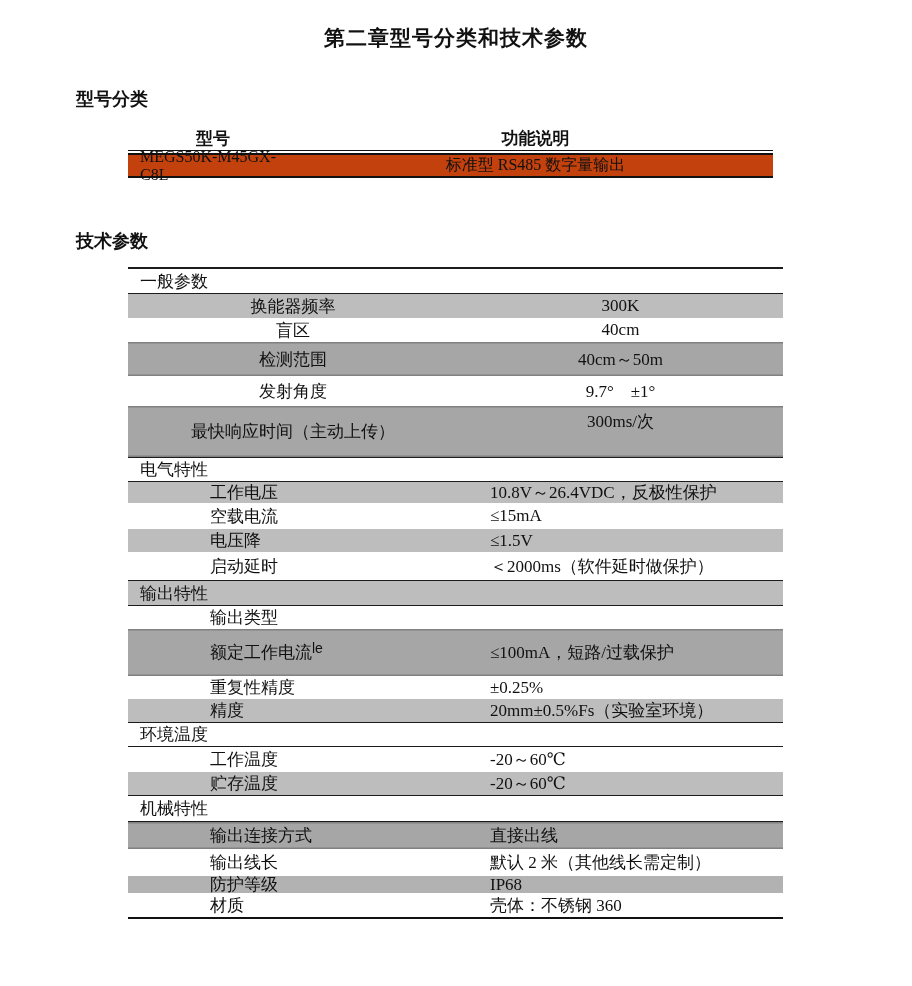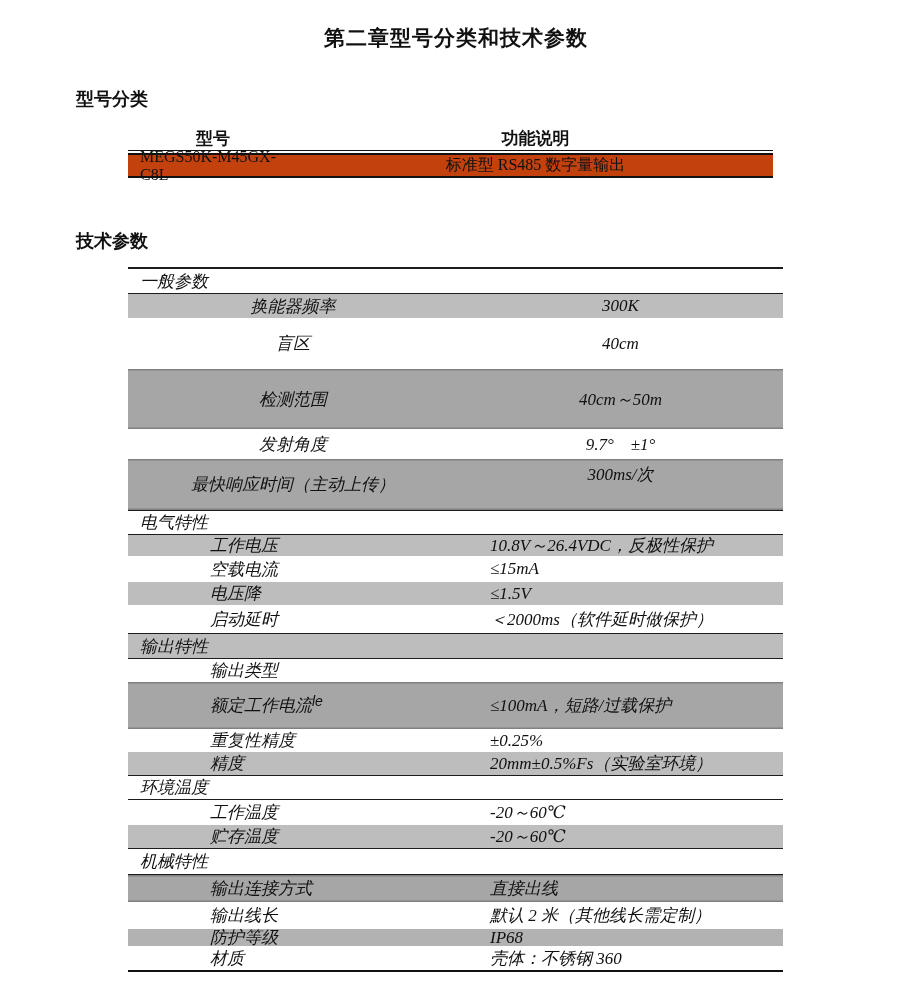--- a/index.html
+++ b/index.html
@@ -34,21 +34,21 @@
   .t1 .c1 { width: 170px; }
   .t1 .c2 { flex: 1; text-align: center; }
   .t1head { height: 23px; font-weight: bold; font-size: 17px; }
   .t1head .c1 { text-align: center; }
   .t1-divider { height: 5px; border-top: 1.5px solid #111; border-bottom: 2px solid #111; }
   .t1data { height: 21px; background: #c2410c; font-size: 16px; }
   .t1data .c1 { padding-left: 12px; text-align: left; }
 
   
   .t2 { width: 655px; margin: 15px 0 0 128px; font-size: 17px; }
-  .row { display: flex; align-items: center; font-style: italic; }
+  .row { display: flex; align-items: center; }
   .row .c1 { width: 330px; }
   .row .c2 { flex: 1; }
   
   .sec-row { border-top: 1.5px solid #1c1c1c; border-bottom: 1.5px solid #1c1c1c; }
   .sec-row.first { border-top: 2px solid #1c1c1c; }
   .sec-row .c1 { width: 100%; padding-left: 12px; }
   
   .w  { background: #ffffff; }
   .lg { background: #bdbdbd; }
   .md { background: #b2b2b2; }
@@ -99,26 +99,26 @@
 
     <div class="row sec-row first w" style="height:27px">
       <div class="c1">一般参数</div>
     </div>
 
     <div class="row lg center" style="height:24px">
       <div class="c1">换能器频率</div>
       <div class="c2">300K</div>
     </div>
 
-    <div class="row w center" style="height:51px">
+    <div class="row w center" style="height:24px">
       <div class="c1">盲区</div>
       <div class="c2">40cm</div>
     </div>
 
-    <div class="row dg center" style="height:60px">
+    <div class="row dg center" style="height:34px">
       <div class="c1">检测范围</div>
       <div class="c2">40cm～50m</div>
     </div>
 
     <div class="row w center" style="height:30px">
       <div class="c1">发射角度</div>
       <div class="c2">9.7°　±1°</div>
     </div>
 
     <div class="row dg center vtop" style="height:51px">

